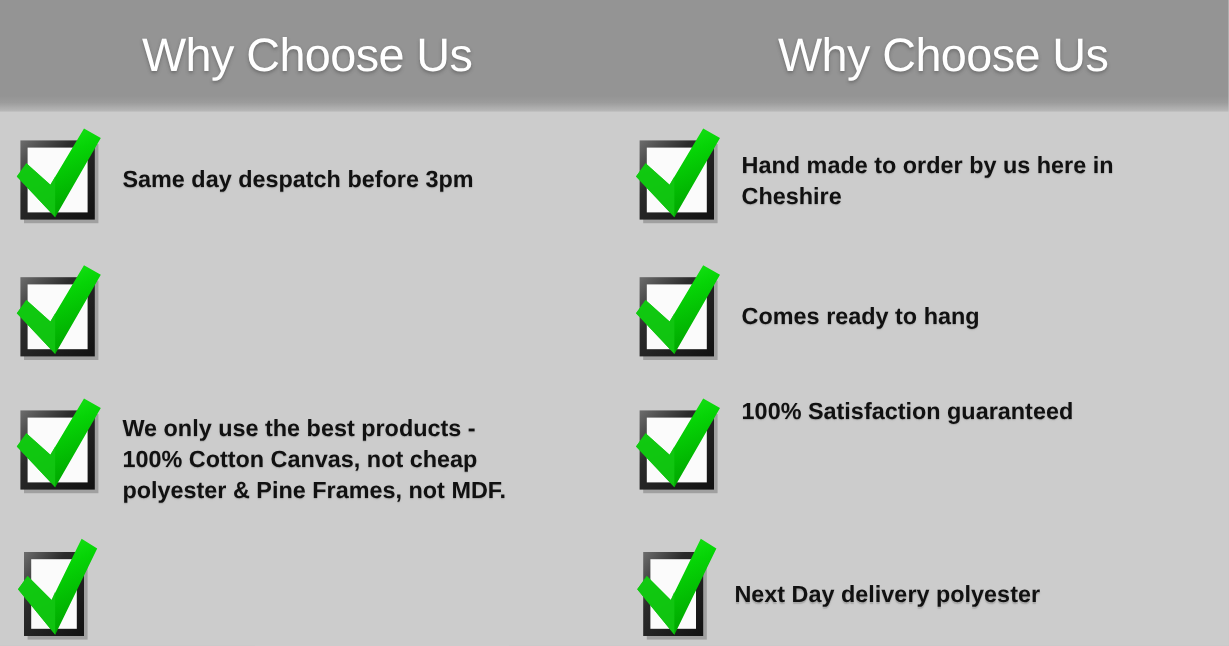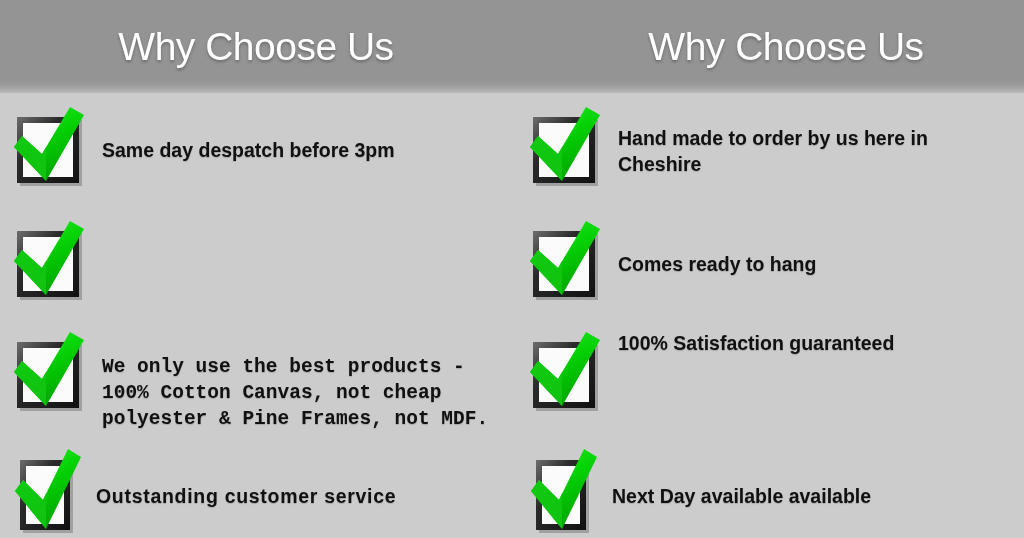--- a/index.html
+++ b/index.html
@@ -107,21 +107,21 @@
     line-height: 26px;
     white-space: pre-line;
     text-shadow: 0 1px 1px rgba(140,140,140,0.55);
   }
   .left  .feature-text { margin-left: 10px; }
   .right .feature-text { margin-left: 10px; }
 
   
   .left  .row-1 .feature-text { margin-top: 32px; }
   .left  .row-2 .feature-text { margin-top: 20px; }
-  .left  .row-3 .feature-text { margin-top: 24px; font-family: Liberation Mono, monospace;  }
+  .left  .row-3 .feature-text { margin-top: 14px;  }
   .left  .row-4 .feature-text { margin-top: 36px; letter-spacing: 0.7px; }
 
   .right .row-1 .feature-text { margin-top: 20px; }
   .right .row-2 .feature-text { margin-top: 32px; }
   .right .row-3 .feature-text { }
   .right .row-4 .feature-text { margin-top: 36px; }
 </style>
 </head>
 <body>
 
@@ -195,21 +195,20 @@
       <div class="feature-row row-4">
         <div class="check-icon tall">
           <svg width="74" height="96" viewBox="0 0 74 96">
             <rect x="11" y="16" width="50" height="70" fill="#7c7c7c" opacity="0.55"></rect>
             <rect x="8" y="13" width="50" height="70" fill="url(#frameA)"></rect>
             <rect x="14" y="19" width="38" height="58" fill="#fbfbfb"></rect>
             <path d="M3 44 L11 33 L31 53 L56 2 L69 10 L34 82 Z" fill="url(#greenA)"></path>
             <path d="M3 44 L11 33 L31 53 L34 46 L34 82 Z" fill="#13c713" opacity="0.85"></path>
           </svg>
         </div>
-        <div class="feature-text">Outstanding customer service</div>
       </div>
 
     </div>
 
     <div class="column right">
 
       <div class="feature-row row-1">
         <div class="check-icon">
           <svg width="80" height="92" viewBox="0 0 80 92">
             <rect x="8" y="15" width="62" height="66" fill="#7c7c7c" opacity="0.55"></rect>
@@ -252,19 +251,19 @@
       <div class="feature-row row-4">
         <div class="check-icon tall">
           <svg width="74" height="96" viewBox="0 0 74 96">
             <rect x="11" y="16" width="50" height="70" fill="#7c7c7c" opacity="0.55"></rect>
             <rect x="8" y="13" width="50" height="70" fill="url(#frameA)"></rect>
             <rect x="14" y="19" width="38" height="58" fill="#fbfbfb"></rect>
             <path d="M3 44 L11 33 L31 53 L56 2 L69 10 L34 82 Z" fill="url(#greenA)"></path>
             <path d="M3 44 L11 33 L31 53 L34 46 L34 82 Z" fill="#13c713" opacity="0.85"></path>
           </svg>
         </div>
-        <div class="feature-text">Next Day available available</div>
+        <div class="feature-text">Next Day delivery polyester</div>
       </div>
 
     </div>
 
   </div>
 </div>
 
 </body></html>

